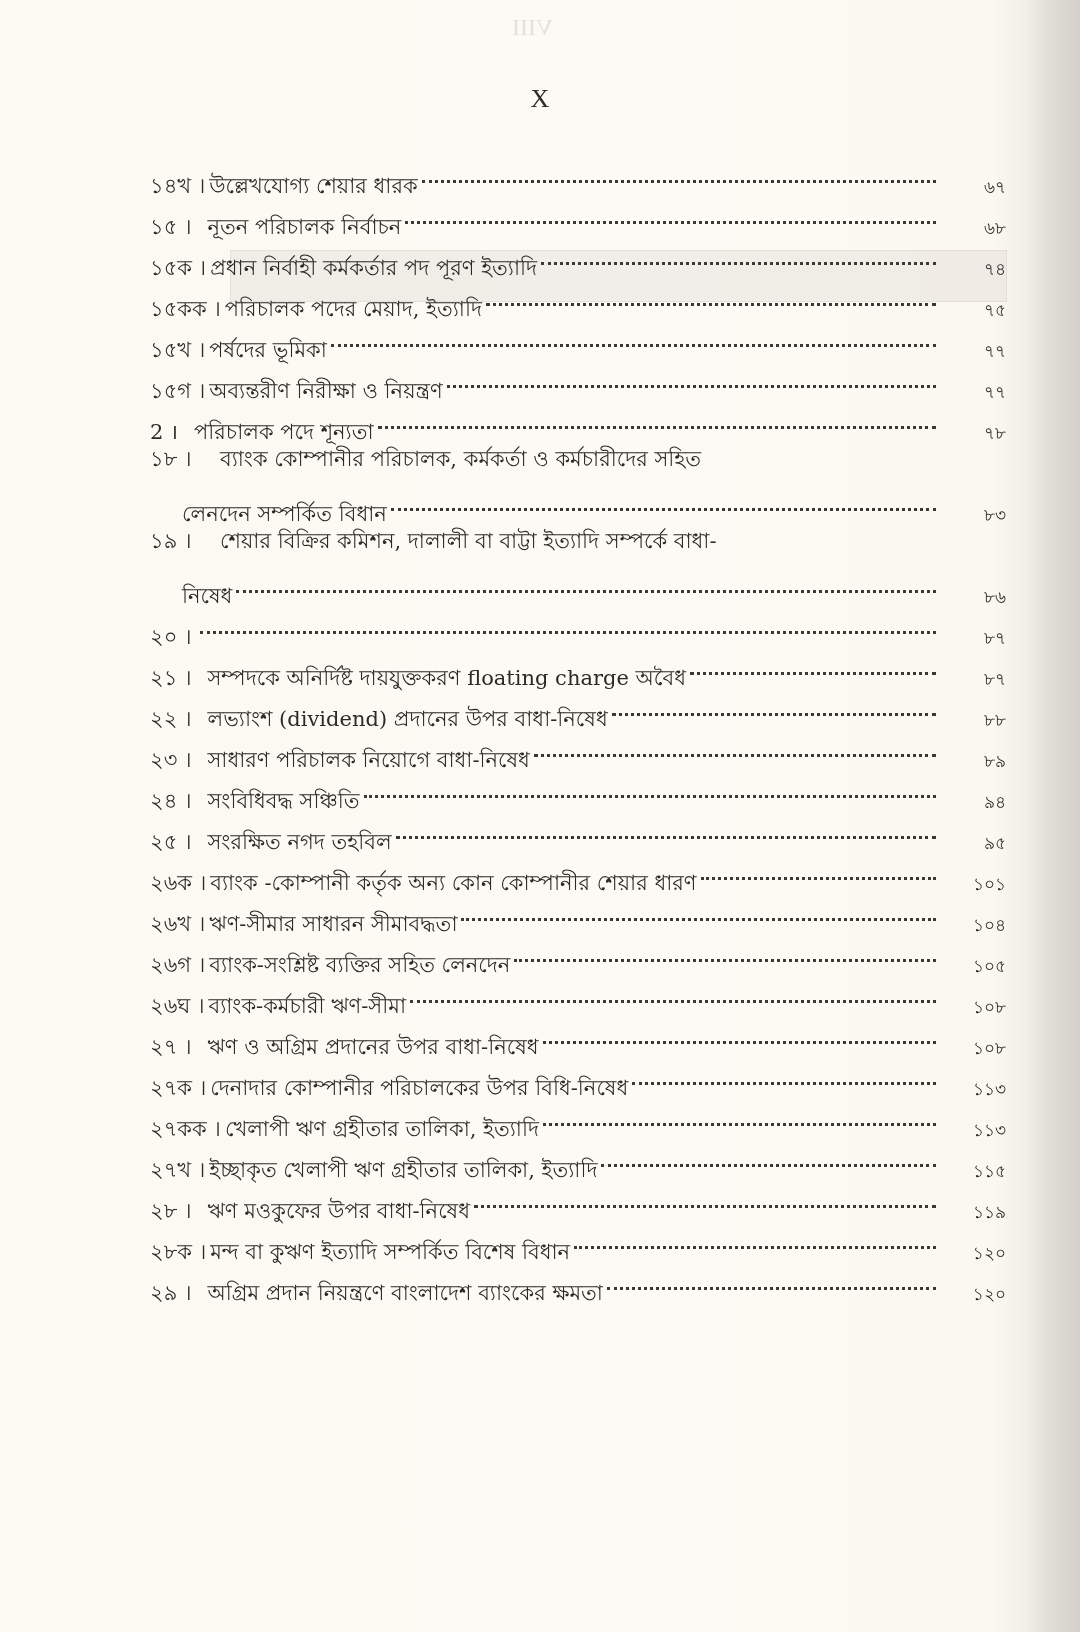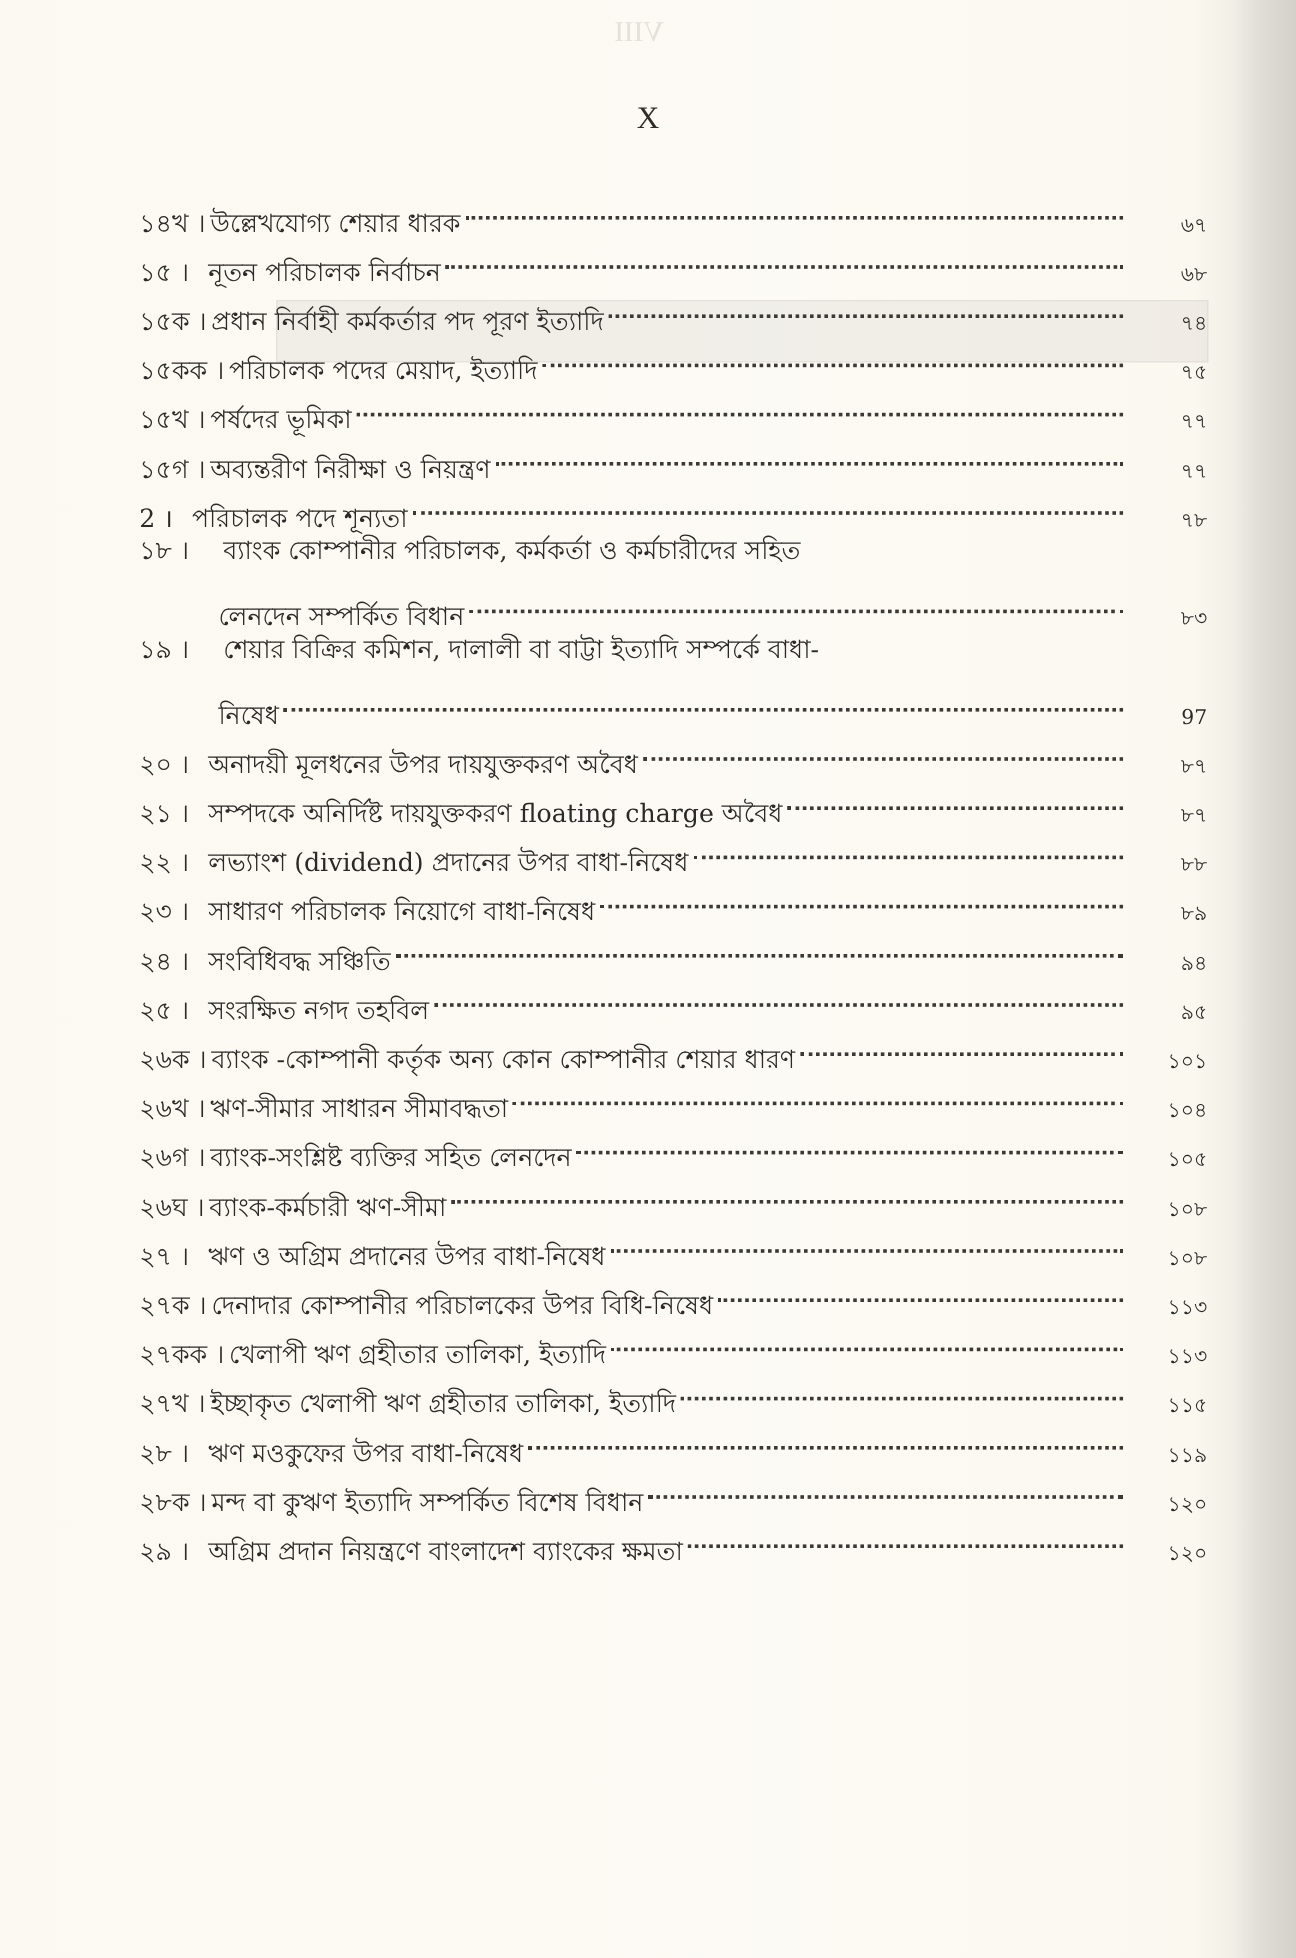--- a/index.html
+++ b/index.html
@@ -60,20 +60,21 @@
       align-items: baseline;
       height: 41px;
       font-size: 21px;
       white-space: nowrap;
       line-height: 41px;
     }
     .num {
       display: inline-block;
       min-width: 0;
       padding-right: 4px;
+      margin-left: 34px;
     }
     .num.wide { width: 66px; }
     .title {
       display: inline-block;
     }
     .cont {
       padding-left: 66px;
     }
     .leader {
       flex: 1;
@@ -183,28 +184,27 @@
     </div>
 
     <div class="entry">
       <div class="line">
         <span class="num wide">১৯ ।</span>
         <span class="title">শেয়ার বিক্রির কমিশন, দালালী বা বাট্টা ইত্যাদি সম্পর্কে বাধা-</span>
       </div>
       <div class="line cont">
         <span class="title">নিষেধ</span>
         <span class="leader"></span>
-        <span class="pg">97</span>
+        <span class="pg">৮৬</span>
       </div>
     </div>
 
     <div class="entry">
       <div class="line">
         <span class="num">২০ ।</span>
-        <span class="title" style="padding-left:12px">অনাদয়ী মূলধনের উপর  দায়যুক্তকরণ অবৈধ</span>
         <span class="leader"></span>
         <span class="pg">৮৭</span>
       </div>
     </div>
 
     <div class="entry">
       <div class="line">
         <span class="num">২১ ।</span>
         <span class="title" style="padding-left:12px">সম্পদকে অনির্দিষ্ট দায়যুক্তকরণ floating charge অবৈধ</span>
         <span class="leader"></span>

